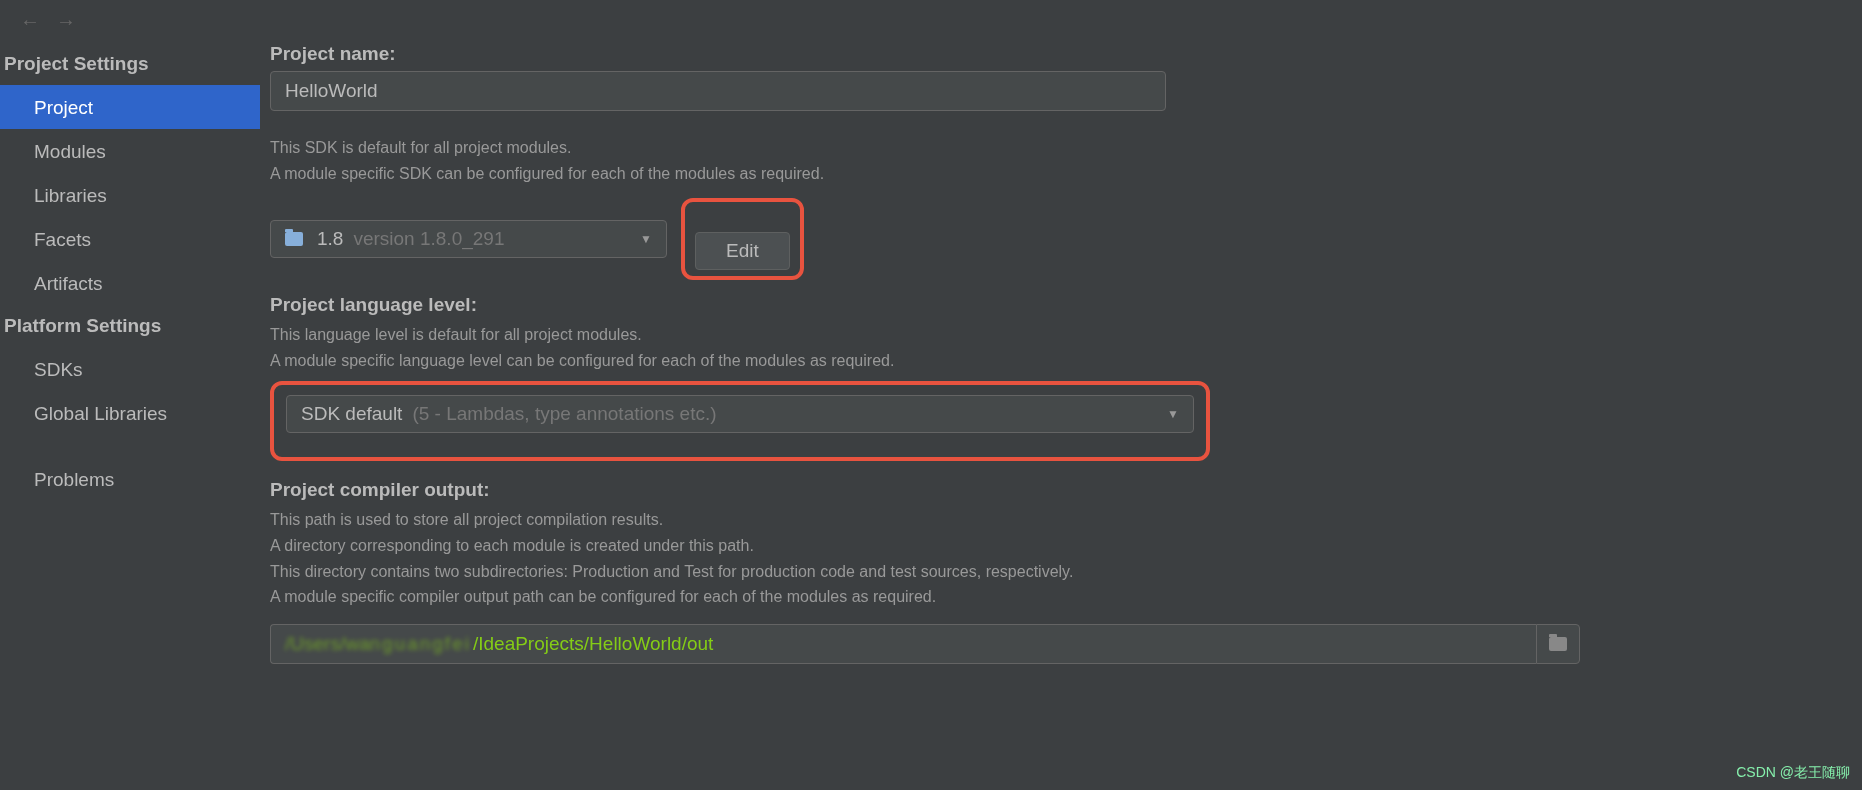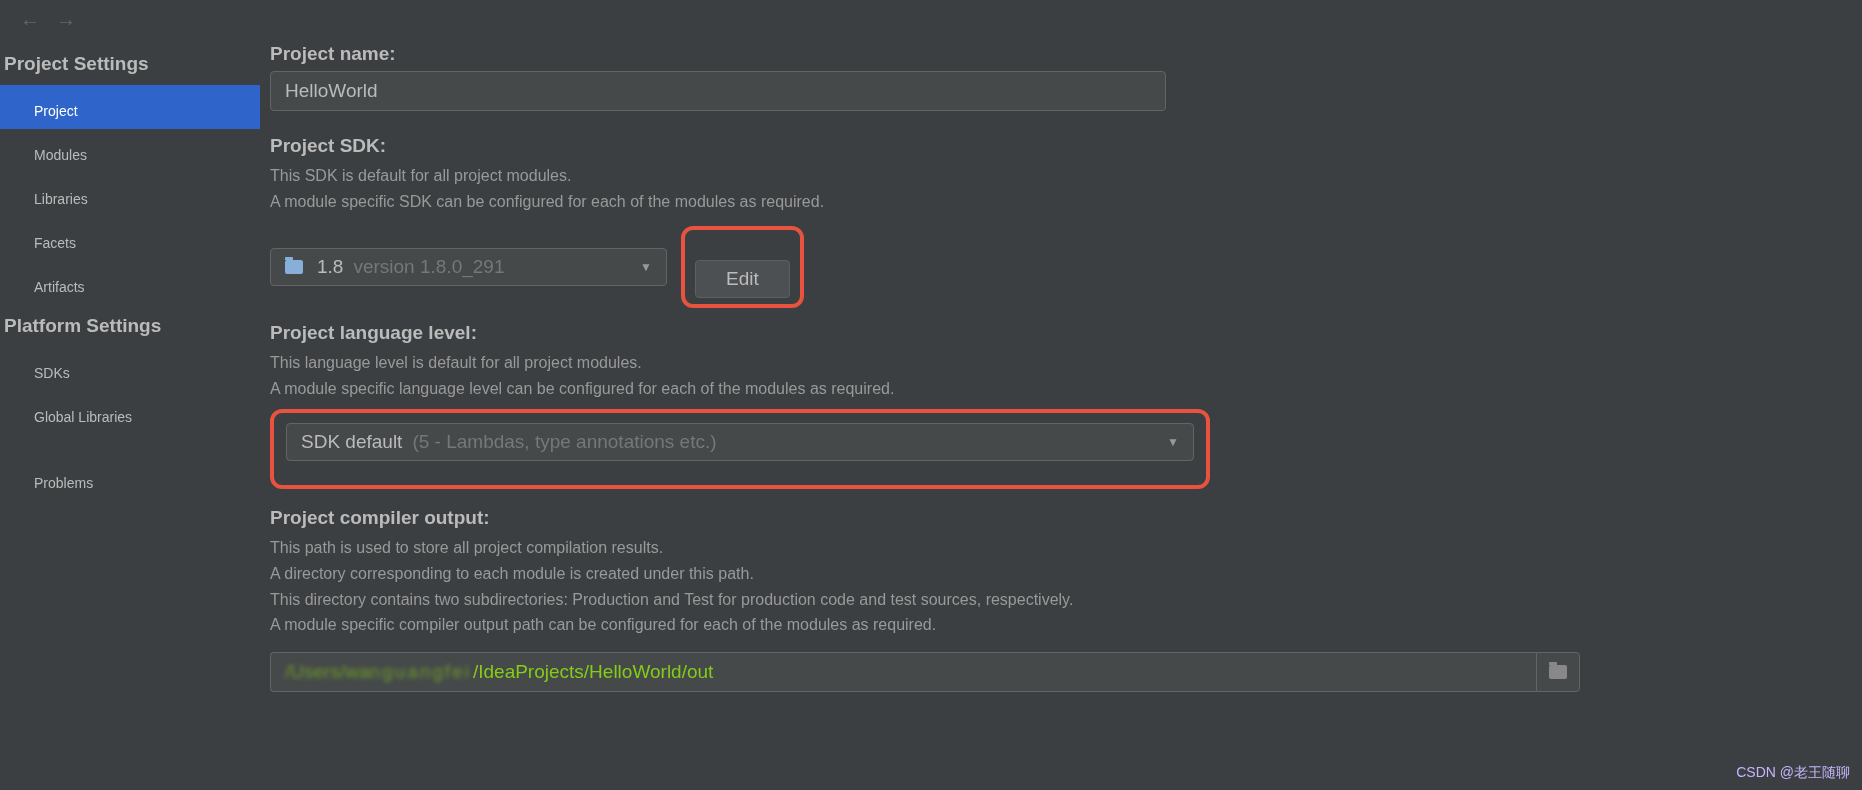--- a/index.html
+++ b/index.html
@@ -38,23 +38,23 @@
       background: #3c3f41;
       padding-top: 4px;
     }
     .sidebar-heading {
       color: #bbbbbb;
       font-weight: bold;
       font-size: 19px;
       padding: 10px 4px 10px 4px;
     }
     .sidebar-item {
-      padding: 18px 4px 10px 34px;
-      color: #bbbbbb;
-      font-size: 14px;
+      padding: 12px 4px 10px 34px;
+      color: #bbbbbb;
+      font-size: 19px;
       cursor: pointer;
     }
     .sidebar-item.selected {
       background: #2f65ca;
       color: #ffffff;
     }
     .main {
       flex: 1;
       padding: 4px 30px 10px 10px;
     }
@@ -205,21 +205,21 @@
       left: 0;
       width: 8px;
       height: 3px;
       background: #888;
       border-radius: 1px 1px 0 0;
     }
     .watermark {
       position: absolute;
       right: 12px;
       bottom: 8px;
-      color: #c4b5fd;
+      color: #86efac;
       font-size: 14px;
     }
     .obscured {
       filter: blur(2px);
       opacity: 0.6;
     }
   </style>
 </head>
 <body>
 
@@ -242,21 +242,20 @@
     <div style="height:22px"></div>
     <div class="sidebar-item" style="padding-left:34px">Problems</div>
   </div>
 
   <div class="main">
     <div class="section-label first">Project name:</div>
     <div class="input-wrap">
       <input class="text-input" type="text" value="HelloWorld" style="">
     </div>
 
-    <div class="section-label">Project SDK:</div>
     <div class="desc">This SDK is default for all project modules.</div>
     <div class="desc">A module specific SDK can be configured for each of the modules as required.</div>
     <div class="sdk-row">
       <div class="dropdown sdk">
         <span class="folder-icon"></span>
         <span class="sdk-name">1.8</span>
         <span class="sdk-version">version 1.8.0_291</span>
         <span class="chevron">▼</span>
       </div>
       <div class="highlight-box">

